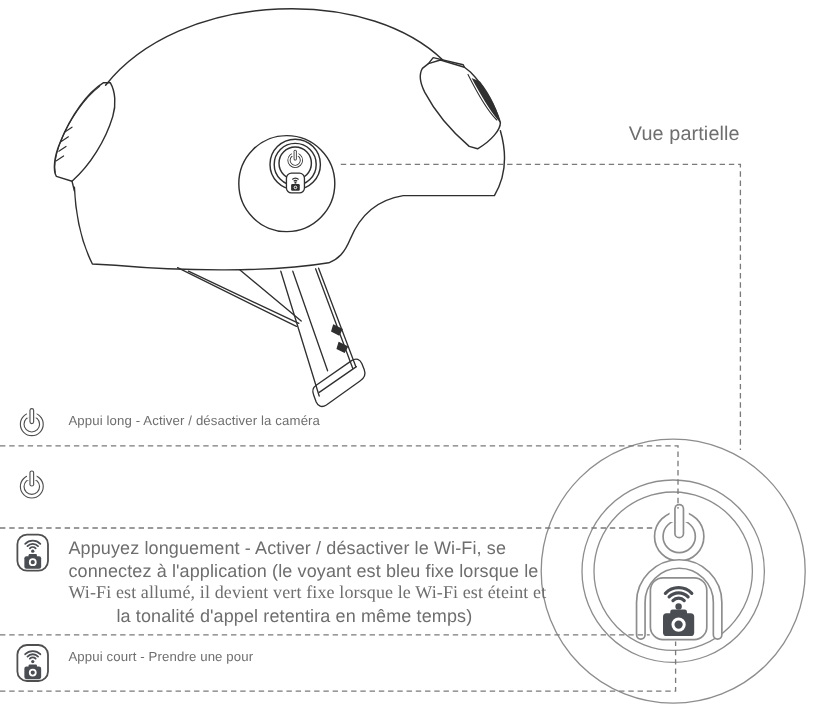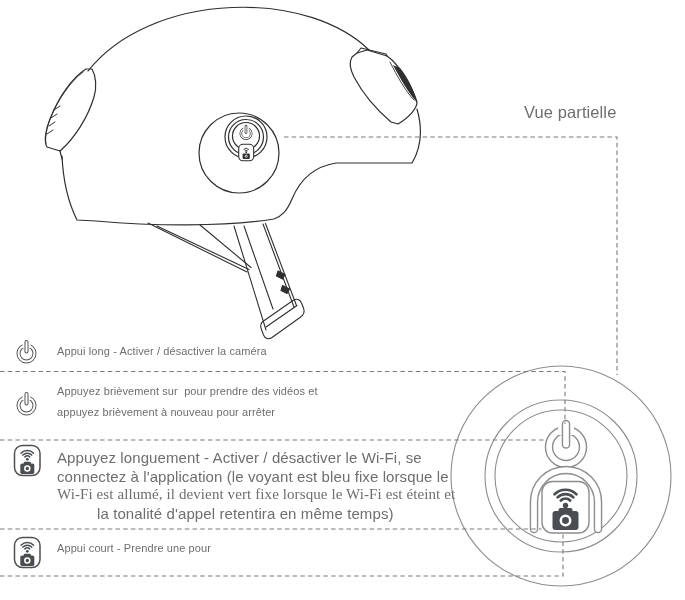--- a/index.html
+++ b/index.html
@@ -157,22 +157,20 @@
       <rect x="23.8" y="461.7" width="7" height="3.2" rx="1" fill="#4a4d52"></rect>
       <rect x="20.3" y="463.5" width="14" height="10.5" rx="1.8" fill="#4a4d52"></rect>
       <circle cx="27.3" cy="468.5" r="2.5" fill="none" stroke="#ffffff" stroke-width="1.5"></circle>
     </g>
   </svg>
 
   <div class="txt vue" style="left:524px;top:104px;">Vue partielle</div>
 
   <div class="txt fs-main" style="left:57px;top:346px;">Appui long - Activer / désactiver la caméra</div>
 
-  <div class="txt fs-main" style="left:57px;top:386px;">Appuyez brièvement sur  pour prendre des vidéos et</div>
-  <div class="txt fs-main" style="left:57px;top:407px;">appuyez brièvement à nouveau pour arrêter</div>
 
   <div class="txt fs-small" style="left:57px;top:450px;">Appuyez longuement - Activer / désactiver le Wi-Fi, se</div>
   <div class="txt fs-small" style="left:57px;top:468.5px;">connectez à l'application (le voyant est bleu fixe lorsque le</div>
   <div class="txt fs-small" style="left:57px;top:487px;font-family:Liberation Serif, serif;">Wi-Fi est allumé, il devient vert fixe lorsque le Wi-Fi est éteint et</div>
   <div class="txt fs-small" style="left:57px;top:505.5px;margin-left:40px;">la tonalité d'appel retentira en même temps)</div>
 
   <div class="txt fs-main" style="left:57px;top:543px;">Appui court - Prendre une pour</div>
 </div>
 
 </body></html>

